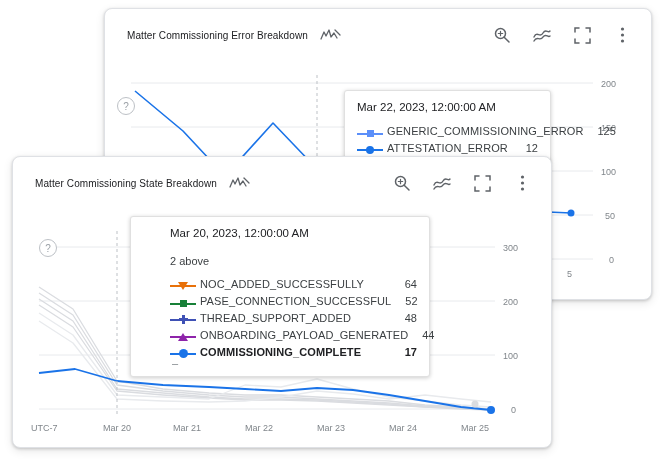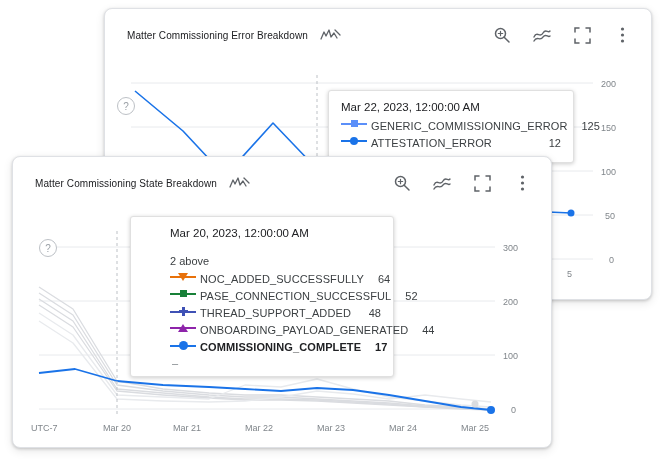--- a/index.html
+++ b/index.html
@@ -108,21 +108,21 @@
     white-space: nowrap;
   }
   .tt-above {
     font-size: 11px;
     color: #3c4043;
     margin-bottom: 6px;
     margin-top: 16px;
   }
   .tt-row {
     display: flex;
-    align-items: flex-start;
+    align-items: flex-end;
     height: 17px;
     white-space: nowrap;
   }
   .tt-row .swatch {
     width: 26px;
     flex: 0 0 26px;
     display: flex;
     align-items: center;
     justify-content: center;
     position: relative;
@@ -157,29 +157,29 @@
   }
   .tt-dash {
     color: #80868b;
     font-size: 11px;
     padding-left: 2px;
     line-height: 10px;
   }
 
   
   #tooltip-back {
-    left: 328px;
+    left: 344px;
     top: 90px;
-    width: 246px;
+    width: 207px;
     z-index: 2;
   }
   #tooltip-front {
     left: 130px;
     top: 216px;
-    width: 264px;
+    width: 300px;
     z-index: 4;
     padding-left: 39px;
   }
 
   
   .help-badge {
     position: absolute;
     width: 16px;
     height: 16px;
     border-radius: 50%;

